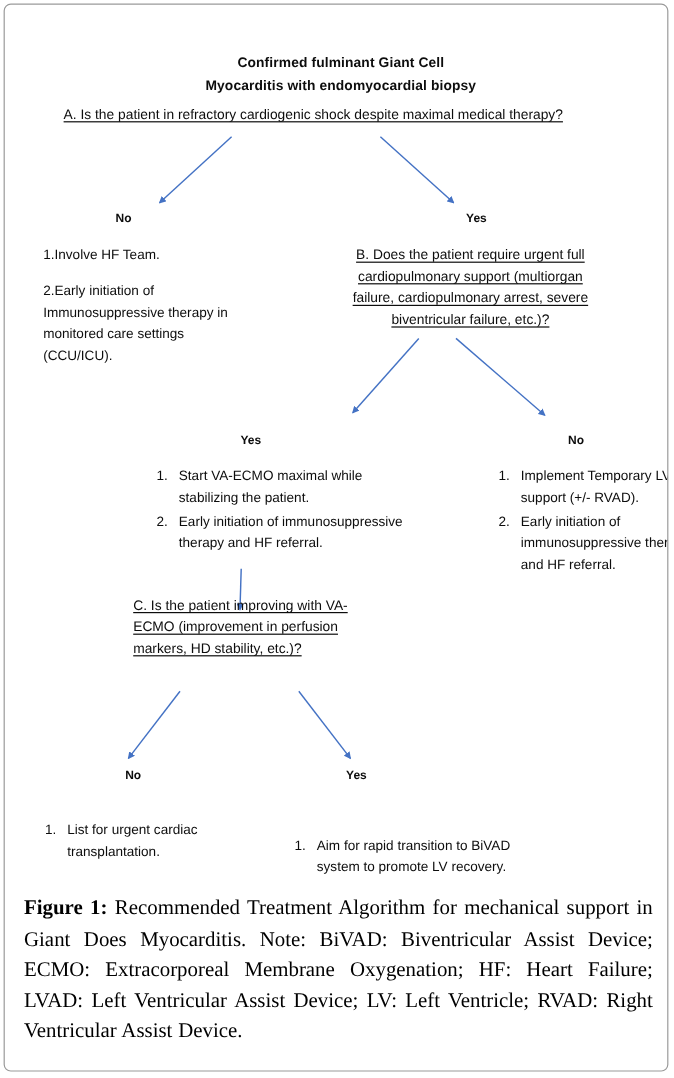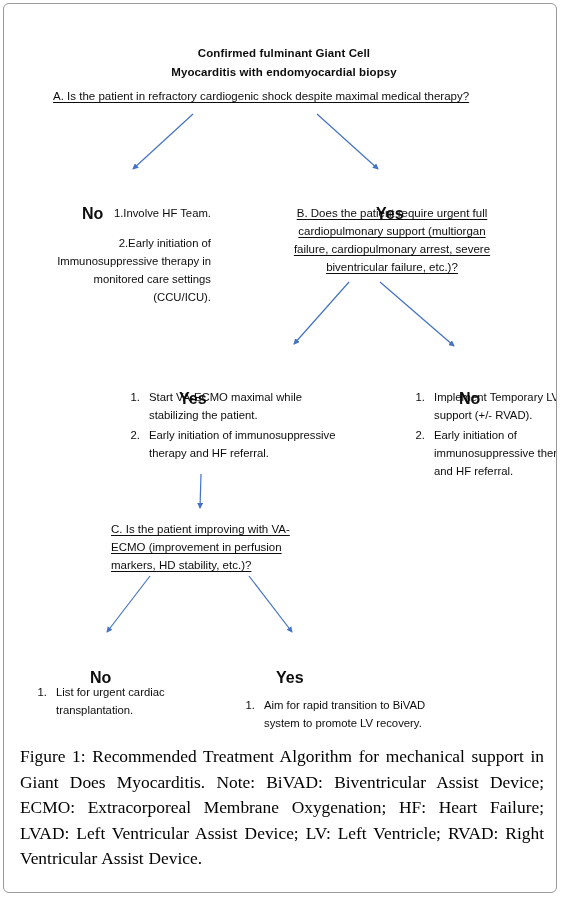--- a/index.html
+++ b/index.html
@@ -54,30 +54,29 @@
     letter-spacing: .1px;
   }
   .question {
     font-size: 11.5px;
     line-height: 18px;
     text-decoration: underline;
     text-underline-offset: 2px;
   }
   .branch-label {
     font-weight: bold;
-    font-size: 16px;
-    margin-top: 28px;
+    font-size: 10px;
+    text-align: center;
   }
   .body-text {
     font-size: 11.3px;
     line-height: 18px;
   }
   .para {
     margin: 0 0 12px 0;
-    text-align: right;
   }
   .para:last-child { margin-bottom: 0; }
 
   ol.numbered {
     margin: 0;
     padding: 0 0 0 26px;
     font-size: 11.3px;
     line-height: 18px;
   }
   ol.numbered li {
@@ -92,21 +91,21 @@
     left: 16px;
     top: 740px;
     width: 524px;
     font-family: "Liberation Serif", serif;
     font-size: 17.4px;
     line-height: 25.5px;
     text-align: justify;
     color: #000000;
     word-spacing: .5px;
   }
-  #caption .figlabel { font-weight: normal; }
+  #caption .figlabel { font-weight: bold; }
 </style>
 </head>
 <body>
 
 <div id="page">
 
   <div id="flow">
 
     <svg id="arrows" viewBox="0 0 554 730" width="554" height="730">
       <defs>
@@ -151,21 +150,21 @@
       <li>Start VA-ECMO maximal while stabilizing the patient.</li>
       <li>Early initiation of immunosuppressive therapy and HF referral.</li>
     </ol>
 
     <div class="node branch-label" style="left:455px; top:358px; width:42px;">No</div>
     <ol class="node numbered gapped" style="left:398px; top:384px; width:155px;">
       <li>Implement Temporary LVAD support (+/- RVAD).</li>
       <li>Early initiation of immunosuppressive therapy and HF referral.</li>
     </ol>
 
-    <div class="node question" style="left:107px; top:516px; width:200px;">C. Is the patient improving with VA-ECMO (improvement in perfusion markers, HD stability, etc.)?</div>
+    <div class="node question" style="left:107px; top:492px; width:200px;">C. Is the patient improving with VA-ECMO (improvement in perfusion markers, HD stability, etc.)?</div>
 
     <div class="node branch-label" style="left:86px; top:637px; width:42px;">No</div>
     <ol class="node numbered" style="left:20px; top:660px; width:175px;margin-top:19px;">
       <li>List for urgent cardiac transplantation.</li>
     </ol>
 
     <div class="node branch-label" style="left:272px; top:637px; width:42px;">Yes</div>
     <ol class="node numbered" style="left:228px; top:660px; width:180px;margin-top:32px;">
       <li>Aim for rapid transition to BiVAD system to promote LV recovery.</li>
     </ol>

